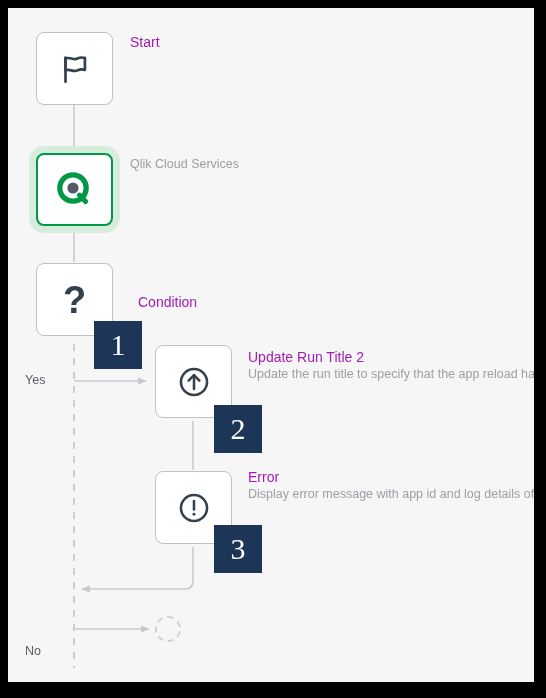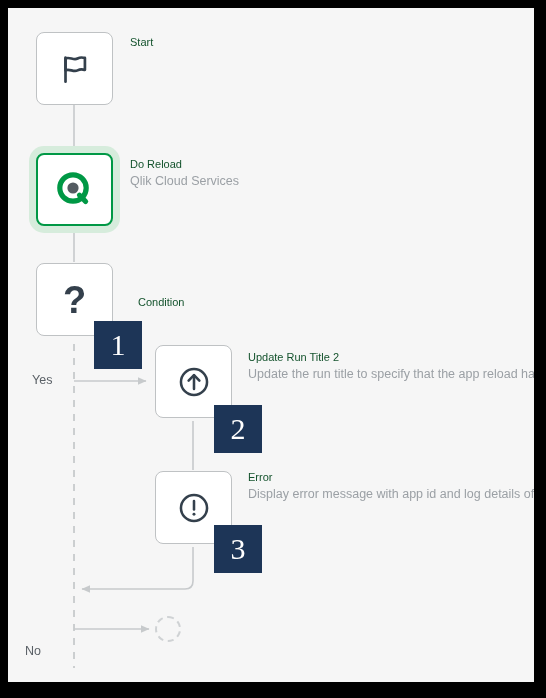--- a/index.html
+++ b/index.html
@@ -55,22 +55,22 @@
     box-shadow: 0 0 0 7px #d6ecdc;
   }
   .node svg { display: block; }
 
   
   .label-block {
     position: absolute;
     white-space: nowrap;
   }
   .label-title {
-    font-size: 11px;
-    color: #14532d;
+    font-size: 14px;
+    color: #a21caf;
     line-height: 17px;
   }
   .label-sub {
     font-size: 12.5px;
     color: #9ba0a5;
     line-height: 17px;
     text-align: center;
   }
   .edge-label {
     position: absolute;
@@ -151,36 +151,35 @@
     <div class="node active" style="left:28px; top:145px; width:77px; height:73px;">
       <span>
         <svg width="40" height="40" viewBox="0 0 40 40">
           <circle cx="18" cy="18" r="13.2" fill="none" stroke="#009845" stroke-width="5.2"></circle>
           <circle cx="18" cy="18" r="5.6" fill="#545b62"></circle>
           <path d="M24.5 25.2 L30.6 31.5" stroke="#009845" stroke-width="5.2" stroke-linecap="round"></path>
         </svg>
       </span>
     </div>
     <div class="label-block" style="left:122px; top:148px;">
-      <div class="label-title">Do Reload</div>
       <div class="label-sub">Qlik Cloud Services</div>
     </div>
 
     <div class="node" style="left:28px; top:255px; width:77px; height:73px;">
       <span style="font-size:38px; font-weight:bold; color:#34404c; line-height:1; font-family:'Liberation Sans', sans-serif;">?</span>
     </div>
     <div class="label-block" style="left:130px; top:286px;">
       <div class="label-title">Condition</div>
     </div>
 
     <div class="badge" style="left:86px; top:313px;">
       <span>1</span>
     </div>
 
-    <div class="edge-label" style="left:17px; top:365px;margin-left:7px;">Yes</div>
+    <div class="edge-label" style="left:17px; top:365px;">Yes</div>
 
     <div class="node" style="left:147px; top:337px; width:77px; height:73px;">
       <span>
         <svg width="34" height="34" viewBox="0 0 24 24" fill="none" stroke="#34404c" stroke-width="1.8" stroke-linecap="round" stroke-linejoin="round">
           <circle cx="12" cy="12" r="9.2"></circle>
           <path d="M12 17 L12 7.2"></path>
           <path d="M8.2 11 L12 7.1 L15.8 11"></path>
         </svg>
       </span>
     </div>

